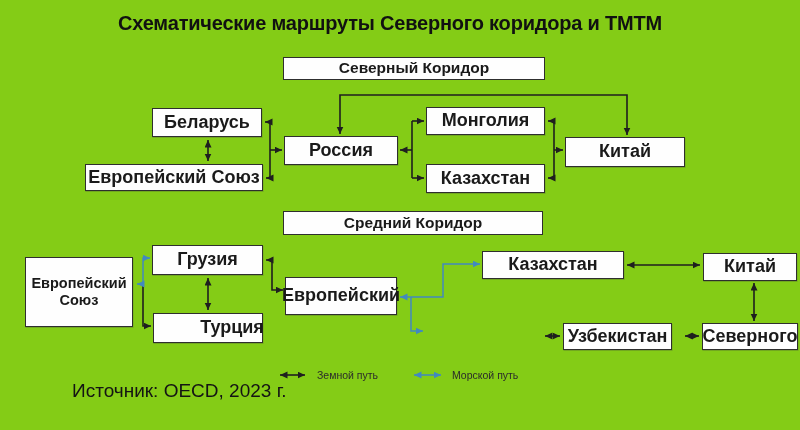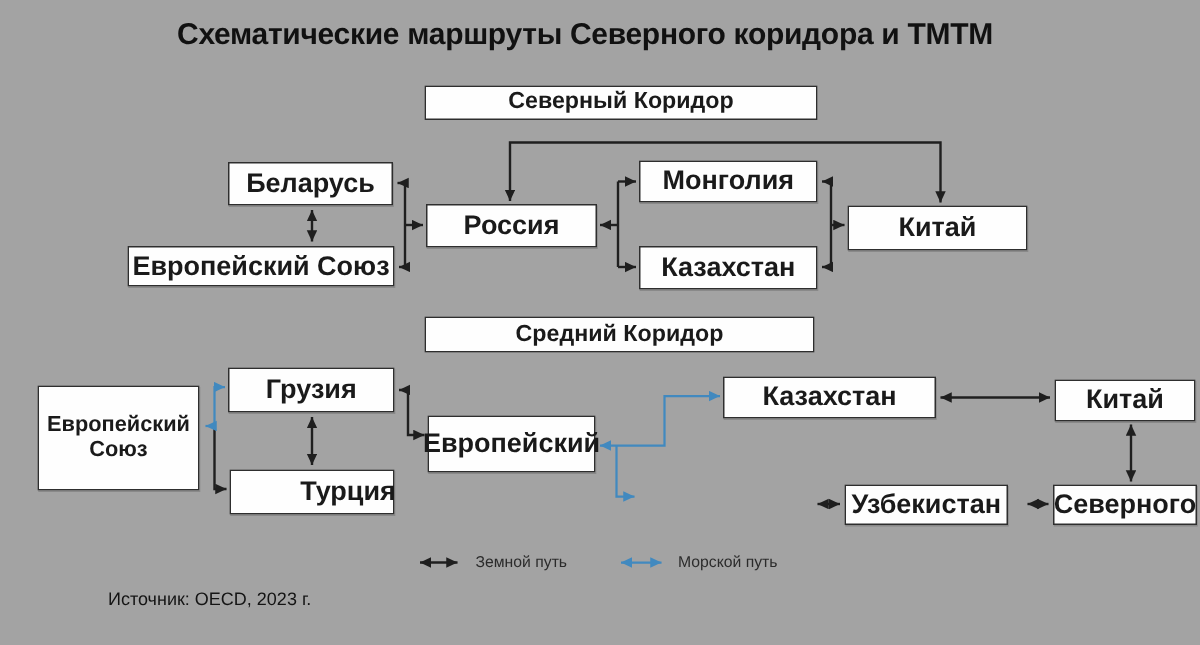--- a/index.html
+++ b/index.html
@@ -4,21 +4,21 @@
 <style>
   html, body { margin: 0; padding: 0; }
   body {
     width: 800px; height: 430px;
     font-family: "Liberation Sans", sans-serif;
     background: #ffffff;
   }
   .canvas {
     position: relative;
     width: 800px; height: 430px;
-    background: #a3a3a3;
+    background: #84cc16;
     overflow: hidden;
   }
   .title {
     position: absolute;
     left: 0; top: 12px; width: 780px;
     text-align: center;
     font-size: 20px;
     font-weight: 700;
     color: #111;
     letter-spacing: -0.2px;
@@ -54,22 +54,22 @@
     pointer-events: none;
   }
   .legend-label {
     position: absolute;
     font-size: 10.5px;
     color: #2b2b2b;
     white-space: nowrap;
   }
   .source {
     position: absolute;
-    left: 72px; top: 392px;
-    font-size: 12px;
+    left: 72px; top: 380px;
+    font-size: 19px;
     color: #141414;
   }
 </style>
 </head>
 <body>
 
 <div class="canvas">
 
   <div class="title">Схематические маршруты Северного коридора и ТМТМ</div>
 

